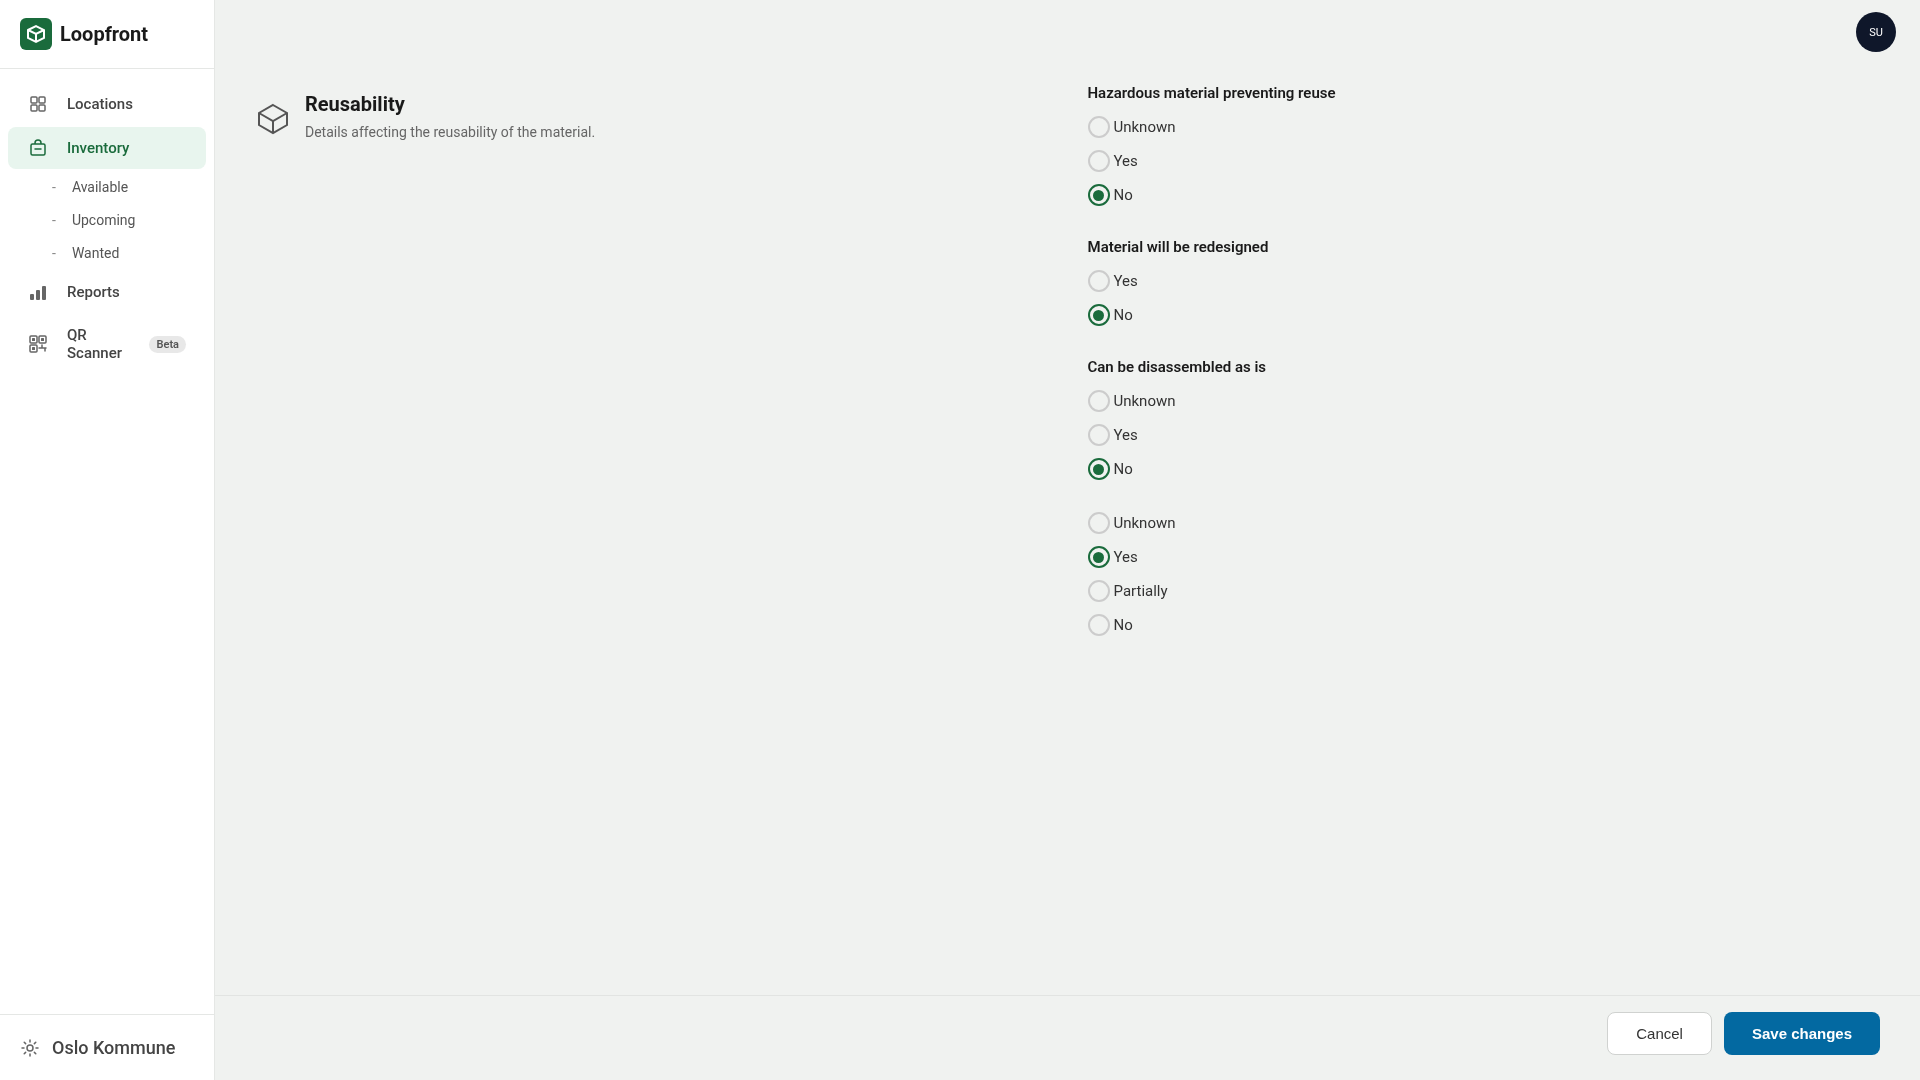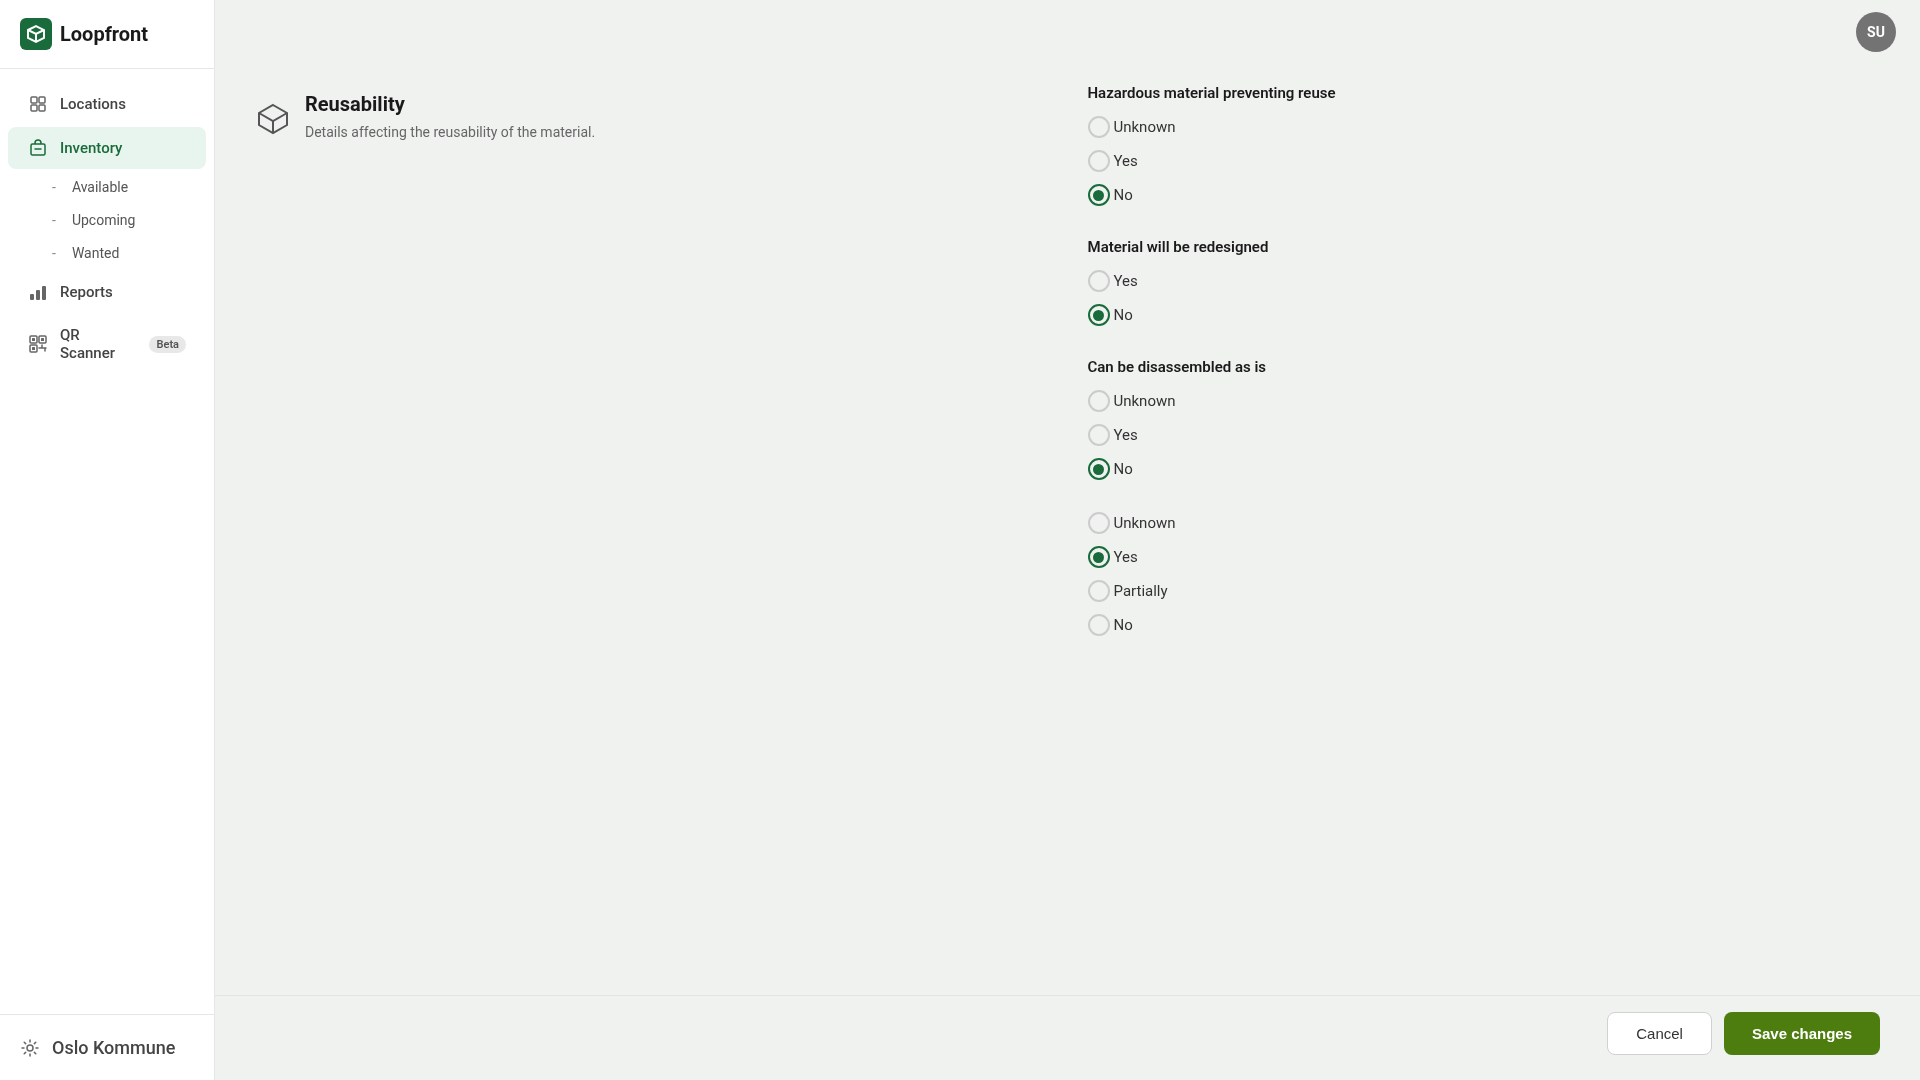--- a/index.html
+++ b/index.html
@@ -38,21 +38,21 @@
       color: #1a1a1a;
     }
     .sidebar-nav {
       flex: 1;
       padding: 12px 0;
       overflow-y: auto;
     }
     .nav-item {
       display: flex;
       align-items: center;
-      gap: 12px;
+      gap: 19px;
       padding: 11px 20px;
       cursor: pointer;
       color: #444;
       font-size: 15px;
       font-weight: 500;
       border-radius: 8px;
       margin: 2px 8px;
       transition: background 0.15s;
     }
     .nav-item.active {
@@ -111,27 +111,27 @@
       background: #f0f2f0;
       display: flex;
       justify-content: flex-end;
       align-items: center;
       padding: 12px 24px;
     }
     .avatar {
       width: 40px;
       height: 40px;
       border-radius: 50%;
-      background: #737373;
+      background: #0f172a;
       color: #fff;
       display: flex;
       align-items: center;
       justify-content: center;
-      font-size: 14px;
-      font-weight: 700;
+      font-size: 11px;
+      font-weight: 400;
       cursor: pointer;
     }
 
     
     .content-area {
       flex: 1;
       overflow-y: auto;
       padding: 0 40px 120px 40px;
     }
 
@@ -232,21 +232,21 @@
       background: #fff;
       border: 1px solid #d0d2d0;
       border-radius: 8px;
       font-size: 15px;
       font-weight: 500;
       color: #333;
       cursor: pointer;
     }
     .btn-save {
       padding: 12px 28px;
-      background: #4d7c0f;
+      background: #0369a1;
       border: none;
       border-radius: 8px;
       font-size: 15px;
       font-weight: 600;
       color: #fff;
       cursor: pointer;
     }
 
     
     .content-layout {

